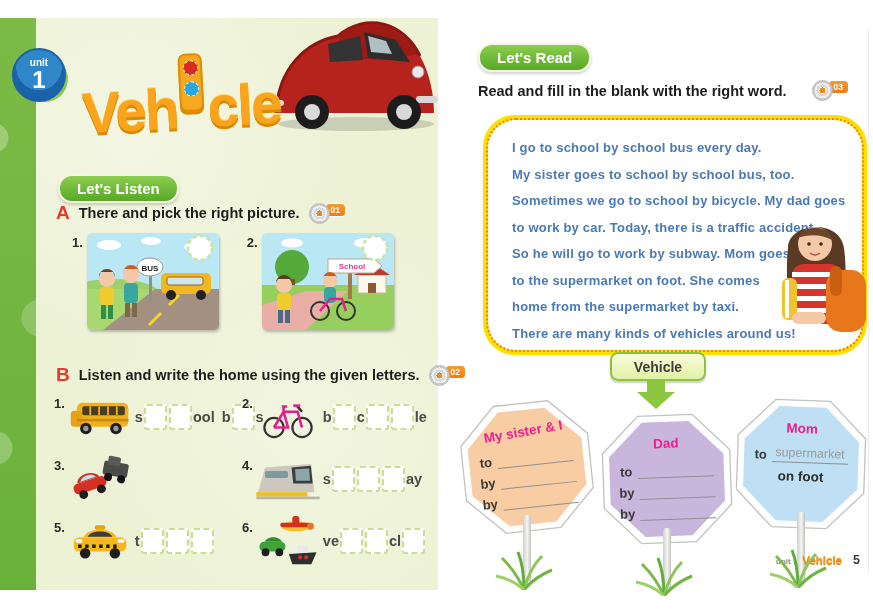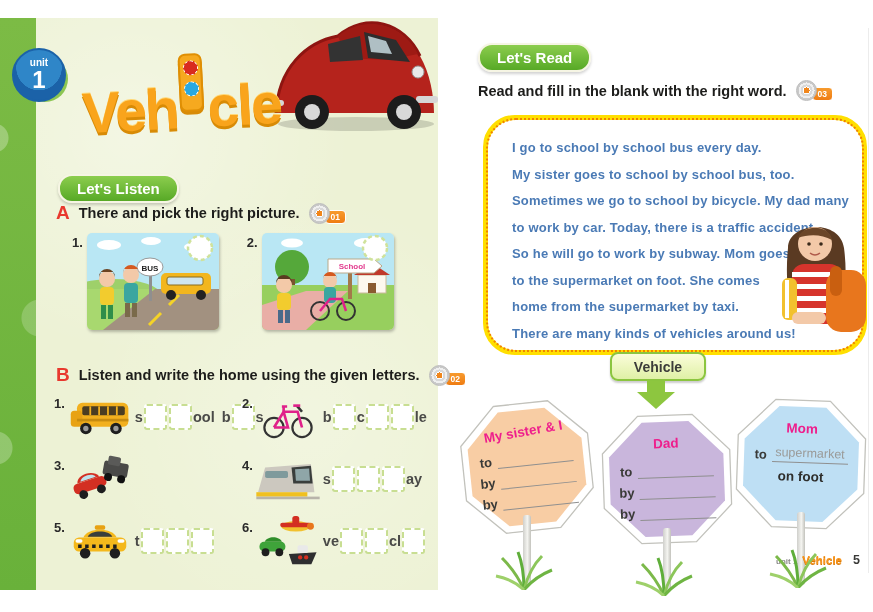--- a/index.html
+++ b/index.html
@@ -52,21 +52,21 @@
     border:2px solid #f6f5e4;border-radius:14px;box-shadow:0 2px 3px rgba(0,0,0,.18);
     white-space:nowrap;
   }
   .banner-listen{position:absolute;left:58px;top:156px;}
   .sec-header{position:absolute;display:flex;align-items:center;gap:9px;white-space:nowrap;}
   .sec-a-header{left:56px;top:184px;}
   .sec-b-header{left:56px;top:346px;}
   .sec-letter{color:#e8392e;font-size:19px;font-weight:bold;}
   .sec-instr{color:#1d1d1b;font-size:14.5px;font-weight:bold;}
   
-  .cd{display:inline-flex;align-items:flex-end;position:relative;}
+  .cd{display:inline-flex;align-items:flex-start;position:relative;}
   .cd-disc{
     width:19px;height:19px;border-radius:50%;
     background:radial-gradient(circle,#f0861c 0 3px,#fff 3px 4px,#d8d8d8 4px 6px,#efefef 6px 8px,#c9c9c9 8px 10px);
     border:1px solid #bbb;z-index:2;
   }
   .cd-num{
     background:linear-gradient(180deg,#f79b2e,#ef7c12);color:#fff;font-size:8.5px;font-weight:bold;
     border:1px solid #fff;border-radius:4px;padding:1px 5px;margin-left:-5px;z-index:1;
   }
   
@@ -86,21 +86,21 @@
   .lchar{font-size:14.5px;font-weight:bold;color:#4a4a48;}
   .lbox{
     width:19px;height:22px;background:#fff;border:2px dashed #c8de92;border-radius:3px;
     margin:0 1px;display:inline-block;
   }
   .lgap{width:7px;display:inline-block;}
   
   .right-page{position:absolute;left:438px;top:0;width:435px;height:612px;background:#fff;padding-left:48px;}
   .page-edge{position:absolute;left:430px;top:28px;width:1px;height:545px;background:#ececec;}
   .banner-read{position:absolute;left:40px;top:43px;}
-  .read-header{position:absolute;left:40px;top:80px;display:flex;align-items:center;gap:9px;white-space:nowrap;}
+  .read-header{position:absolute;left:40px;top:80px;display:flex;align-items:center;gap:25px;white-space:nowrap;}
   .passage-box{
     position:absolute;left:45px;top:115px;width:374px;height:230px;
     background:#fff;border:5px solid #ffdf00;border-radius:32px;
   }
   .passage-box::after{
     content:"";position:absolute;inset:-2px;border:2px dotted #f08200;border-radius:30px;pointer-events:none;
   }
   .passage{padding:15px 10px 0 24px;}
   .p-line{color:#4a7ab5;font-size:13px;font-weight:bold;line-height:26.5px;white-space:nowrap;letter-spacing:.2px;}
   .girl{position:absolute;left:330px;top:208px;z-index:3;}
@@ -443,21 +443,21 @@
     <span class="cd">
       <span class="cd-disc"></span>
       <span class="cd-num">03</span>
     </span>
   </div>
 
   <div class="passage-box">
     <div class="passage" id="passage">
         <div class="p-line">I go to school by school bus every day.</div>
         <div class="p-line">My sister goes to school by school bus, too.</div>
-        <div class="p-line">Sometimes we go to school by bicycle. My dad many</div>
+        <div class="p-line">Sometimes we go to school by bicycle. My dad goes</div>
         <div class="p-line">to work by car. Today, there is a traffic accident.</div>
         <div class="p-line">So he will go to work by subway. Mom goes</div>
         <div class="p-line">to the supermarket on foot. She comes</div>
         <div class="p-line">home from the supermarket by taxi.</div>
         <div class="p-line">There are many kinds of vehicles around us!</div>
       </div>
   </div>
 
   <svg class="girl" width="102" height="140" viewBox="0 0 102 140">
     <path d="M20 40 C20 14 72 10 76 40 C80 70 76 96 70 110 L26 110 C18 86 18 60 20 40 Z" fill="#5a3a22"></path>

